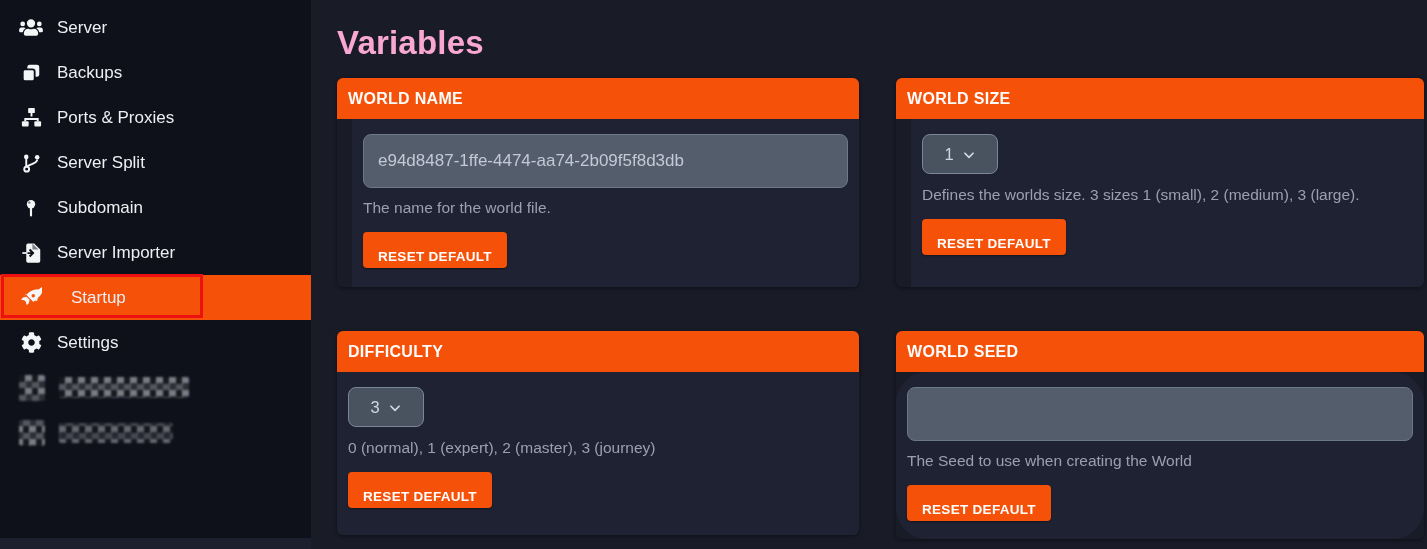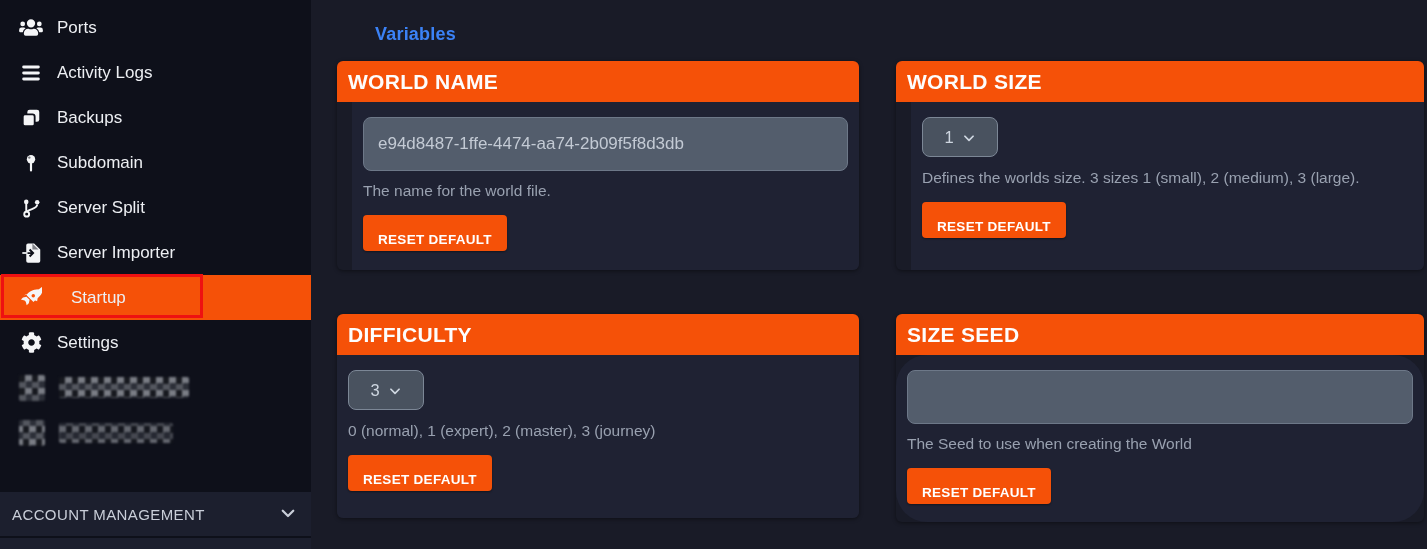--- a/index.html
+++ b/index.html
@@ -54,39 +54,39 @@
     padding:0 14px 0 12px;
     font-size:15px; letter-spacing:.4px; color:#c9ced9;
     cursor:pointer;
   }
   .section-divider { height:2px; background:#0e101a; }
   .section-next { height:11px; background:#1c1f2e; }
 
   
   .main { flex:1; padding:24px 3px 0 26px; }
   .page-title {
-    font-size:18px; font-weight:700; color:#3b82f6;
-    margin-bottom:16px; letter-spacing:.2px;margin-left:38px;
+    font-size:33px; font-weight:700; color:#f9a8d4;
+    margin-bottom:16px; letter-spacing:.2px;
   }
   .cards-grid {
     display:grid;
     grid-template-columns:522px 528px;
     column-gap:37px; row-gap:44px;
     align-items:start;
   }
   .card {
     border-radius:6px;
     box-shadow:0 1px 4px rgba(0,0,0,.45);
     overflow:hidden;
   }
   .card-header {
     background:#f55108; height:41px;
     display:flex; align-items:center;
     padding:0 11px;
-    font-size:21px; font-weight:700; color:#fdfdfd; letter-spacing:.3px;
+    font-size:16px; font-weight:700; color:#fdfdfd; letter-spacing:.3px;
   }
   .card-body {
     background:#1f2233;
     padding:15px 11px 14px;
   }
   .card-body.h1 { min-height:168px;margin-left:15px; }
   .card-body.h3 { min-height:163px; }
   .card-body.h4 { min-height:167px;border-radius:31px; }
 
   .text-input {
@@ -129,68 +129,71 @@
 <body>
 
 <nav class="sidebar">
 
   <div class="nav-item">
     <span class="ico">
       <svg width="24" height="19" viewBox="0 0 640 512">
           <path fill="currentColor" d="M96 224a64 64 0 1 0 0-128 64 64 0 0 0 0 128zm448 0a64 64 0 1 0 0-128 64 64 0 0 0 0 128zm32 32h-64a63.8 63.8 0 0 0-45.1 18.6A146.3 146.3 0 0 1 542 384h66a32 32 0 0 0 32-32v-32a64.1 64.1 0 0 0-64-64zm-256 0a112 112 0 1 0 0-224 112 112 0 0 0 0 224zm76.8 32h-8.3a157.1 157.1 0 0 1-137 0h-8.3A115.2 115.2 0 0 0 128 403.2V432a48 48 0 0 0 48 48h288a48 48 0 0 0 48-48v-28.8A115.2 115.2 0 0 0 396.8 288zM173.1 274.6A63.8 63.8 0 0 0 128 256H64a64.1 64.1 0 0 0-64 64v32a32 32 0 0 0 32 32h65.9a146.6 146.6 0 0 1 75.2-109.4z"></path>
         </svg>
     </span>
-    <span>Ports</span>
-  </div>
-
-  <div class="nav-item">
-    <span class="ico">
-      <svg width="22" height="22" viewBox="0 0 24 24" fill="none" stroke="currentColor" stroke-width="3.2" stroke-linecap="round">
-          <path d="M4 5.5h16M4 12h16M4 18.5h16"></path>
-        </svg>
-    </span>
-    <span>Activity Logs</span>
-  </div>
+    <span>Server</span>
+  </div>
+
 
   <div class="nav-item">
     <span class="ico">
       <svg width="22" height="22" viewBox="0 0 24 24">
           <rect x="8" y="3" width="13" height="13" rx="2.5" fill="currentColor"></rect>
           <rect x="3" y="8" width="13" height="13" rx="2.5" fill="currentColor" stroke="#0e101a" stroke-width="2"></rect>
         </svg>
     </span>
     <span>Backups</span>
   </div>
 
-
-  <div class="nav-item">
-    <span class="ico">
-      <svg width="20" height="22" viewBox="0 0 24 24">
-          <circle cx="12" cy="7.5" r="5" fill="currentColor"></circle>
-          <circle cx="10" cy="5.5" r="1.4" fill="#0e101a" opacity=".55"></circle>
-          <path d="M12 12.5V21" stroke="currentColor" stroke-width="2.6" stroke-linecap="round"></path>
-        </svg>
-    </span>
-    <span>Subdomain</span>
+  <div class="nav-item">
+    <span class="ico">
+      <svg width="23" height="23" viewBox="0 0 24 24">
+          <path d="M12 7v4M5.5 16v-2.5h13V16" stroke="currentColor" stroke-width="2" fill="none"></path>
+          <rect x="8.5" y="2" width="7" height="5.4" rx="1" fill="currentColor"></rect>
+          <rect x="2" y="16" width="7" height="5.4" rx="1" fill="currentColor"></rect>
+          <rect x="15" y="16" width="7" height="5.4" rx="1" fill="currentColor"></rect>
+        </svg>
+    </span>
+    <span>Ports &amp; Proxies</span>
   </div>
 
   <div class="nav-item">
     <span class="ico">
       <svg width="21" height="22" viewBox="0 0 24 24" fill="none" stroke="currentColor" stroke-width="2.2">
           <circle cx="6" cy="5" r="2.6" fill="currentColor" stroke="none"></circle>
           <circle cx="18.5" cy="5.5" r="2.6" fill="currentColor" stroke="none"></circle>
           <circle cx="6.5" cy="19" r="2.8"></circle>
           <path d="M6 7.5v9M18.5 8c0 4.5-6 4.5-11 7.5"></path>
         </svg>
     </span>
     <span>Server Split</span>
   </div>
 
   <div class="nav-item">
     <span class="ico">
+      <svg width="20" height="22" viewBox="0 0 24 24">
+          <circle cx="12" cy="7.5" r="5" fill="currentColor"></circle>
+          <circle cx="10" cy="5.5" r="1.4" fill="#0e101a" opacity=".55"></circle>
+          <path d="M12 12.5V21" stroke="currentColor" stroke-width="2.6" stroke-linecap="round"></path>
+        </svg>
+    </span>
+    <span>Subdomain</span>
+  </div>
+
+  <div class="nav-item">
+    <span class="ico">
       <svg width="21" height="22" viewBox="0 0 24 24">
           <path fill="currentColor" d="M13 1H8a2 2 0 0 0-2 2v8h5.2L9 8.8 10.6 7.2 15.4 12l-4.8 4.8L9 15.2 11.2 13H6v8a2 2 0 0 0 2 2h12a2 2 0 0 0 2-2V8l-7-7z"></path>
           <path fill="#0e101a" d="M13 1l7 7h-7z" opacity=".5"></path>
           <path fill="currentColor" d="M1.5 11h6v2h-6z"></path>
         </svg>
     </span>
     <span>Server Importer</span>
   </div>
 
   <div class="nav-item active">
@@ -218,28 +221,20 @@
     <span class="mosaic icon"></span>
     <span class="mosaic text1"></span>
   </div>
 
   <div class="redacted-row">
     <span class="mosaic icon" style="background-position:4px 6px;"></span>
     <span class="mosaic text2" style="background-position:7px 3px;"></span>
   </div>
 
   <div class="sidebar-bottom">
-    <div class="section-header">
-      <span>ACCOUNT MANAGEMENT</span>
-      <span>
-        <svg width="18" height="18" viewBox="0 0 24 24" fill="none" stroke="currentColor" stroke-width="3" stroke-linecap="round" stroke-linejoin="round">
-            <path d="M5 9l7 7 7-7"></path>
-          </svg>
-      </span>
-    </div>
     <div class="section-divider"></div>
     <div class="section-next"></div>
   </div>
 </nav>
 
 <main class="main">
   <h1 class="page-title">Variables</h1>
 
   <div class="cards-grid">
 
@@ -281,21 +276,21 @@
               <path d="M5 9l7 7 7-7"></path>
             </svg>
         </div>
         <p class="desc">0 (normal), 1 (expert), 2 (master), 3 (journey)</p>
         <button class="reset-btn">RESET DEFAULT</button>
       </div>
     </section>
 
     <section class="card">
       <div class="card-header">
-        <span>SIZE SEED</span>
+        <span>WORLD SEED</span>
       </div>
       <div class="card-body h4">
         <input class="text-input" type="text" value="" style="">
         <p class="desc">The Seed to use when creating the World</p>
         <button class="reset-btn">RESET DEFAULT</button>
       </div>
     </section>
 
   </div>
 </main>

